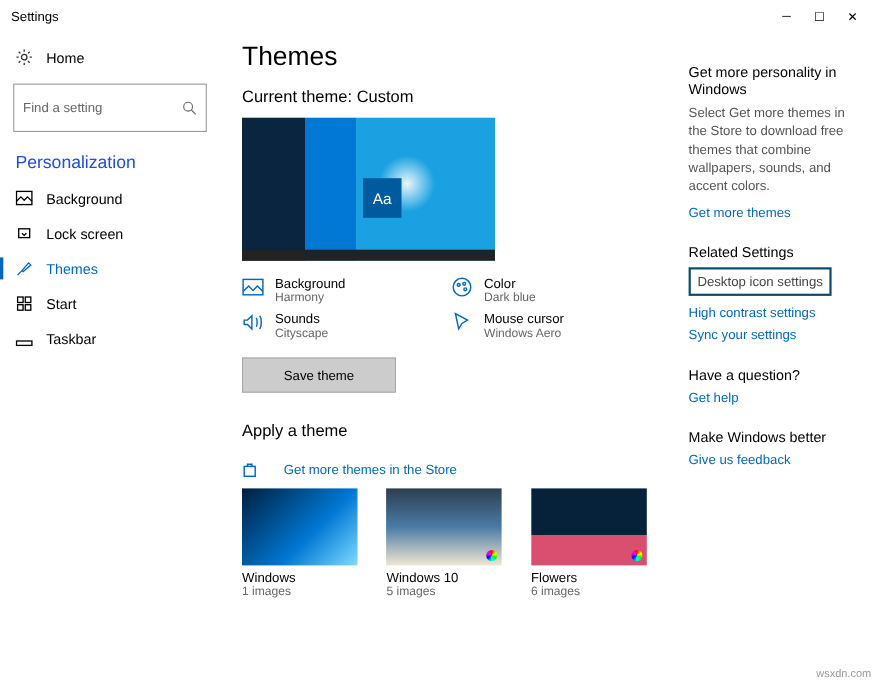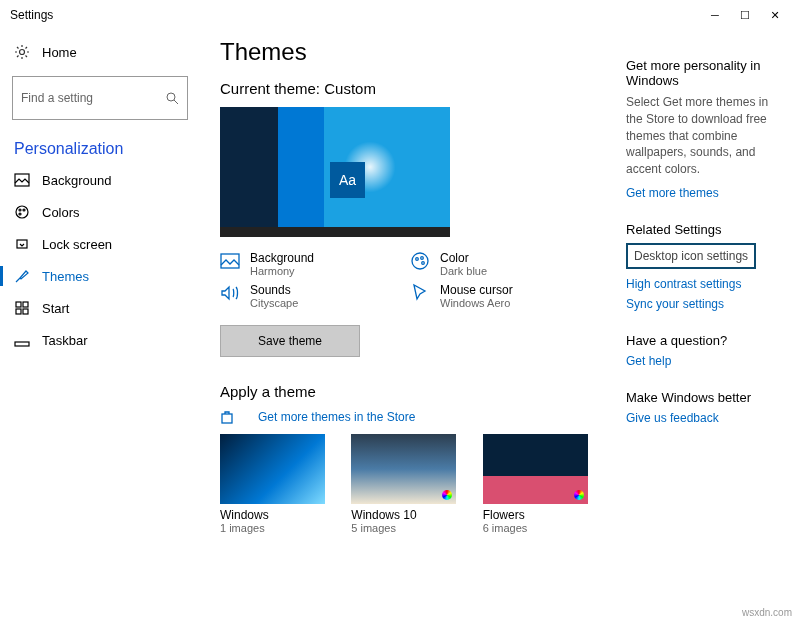--- a/index.html
+++ b/index.html
@@ -32,21 +32,21 @@
 .theme-preview .light { position:absolute; top:30px; right:50px; width:60px; height:60px; background: radial-gradient(circle at center, rgba(255,255,255,0.9), transparent 60%); }
 
 .theme-props { display: flex; flex-wrap: wrap; gap: 6px 30px; margin-top: 14px; }
 .prop { display: flex; gap: 10px; width: 160px; }
 .prop svg { width: 20px; height: 20px; stroke: #0067c0; fill: none; stroke-width: 1.3; flex-shrink: 0; }
 .prop-label { font-size: 12px; }
 .prop-sub { font-size: 11px; color: #666; }
 
 .save-btn { margin-top: 16px; background: #ccc; border: 1px solid #aaa; width: 140px; height: 32px; font-size: 12px; display: flex; align-items:center; justify-content:center; }
 
-.apply-title { margin-top: 26px; font-size: 15px; margin-bottom: 10px; }
+.apply-title { margin-top: 26px; font-size: 15px; margin-bottom: 20px; }
 .store-link { color: #0067c0; font-size: 12px; display:flex; align-items:center; gap:24px; margin-bottom:10px; }
 .store-link svg { width:14px;height:14px;stroke:#0067c0;fill:none;stroke-width:1.3; }
 
 .themes-row { display: flex; gap: 14px; }
 .theme-card { width: 128px; }
 .theme-thumb { width: 105px; height: 70px; background: #0078d4; position:relative; }
 .theme-thumb.windows { background: linear-gradient(135deg, #001f3f, #0078d4 60%, #7fdbff); }
 .theme-thumb.w10 { background: linear-gradient(to top, #f0e6d2, #4a7ba6 50%, #2c3e50); }
 .theme-thumb.flowers { background: linear-gradient(to bottom, #06213a, #06213a 60%, #d94f70 60%); }
 .theme-thumb .dot { position:absolute; right:4px; bottom:4px; width:10px;height:10px;border-radius:50%;background:conic-gradient(red,yellow,lime,cyan,blue,magenta,red); }
@@ -94,29 +94,20 @@
 
     <div class="nav-item">
       <svg>
           <rect x="1" y="2" width="14" height="12"></rect>
           <path d="M1 11l4-4 3 3 3-3 4 4"></path>
         </svg>
       <span>Background</span>
     </div>
     <div class="nav-item">
       <svg>
-          <circle cx="8" cy="8" r="6"></circle>
-          <circle cx="6" cy="6" r="1"></circle>
-          <circle cx="10" cy="6" r="1"></circle>
-          <circle cx="6" cy="10" r="1"></circle>
-        </svg>
-      <span>Colors</span>
-    </div>
-    <div class="nav-item">
-      <svg>
           <rect x="3" y="4" width="10" height="8"></rect>
           <path d="M6 8l2 2 2-2"></path>
         </svg>
       <span>Lock screen</span>
     </div>
     <div class="nav-item active">
       <svg>
           <path d="M2 14l4-4M6 10l6-7 2 2-7 6z"></path>
         </svg>
       <span>Themes</span>

